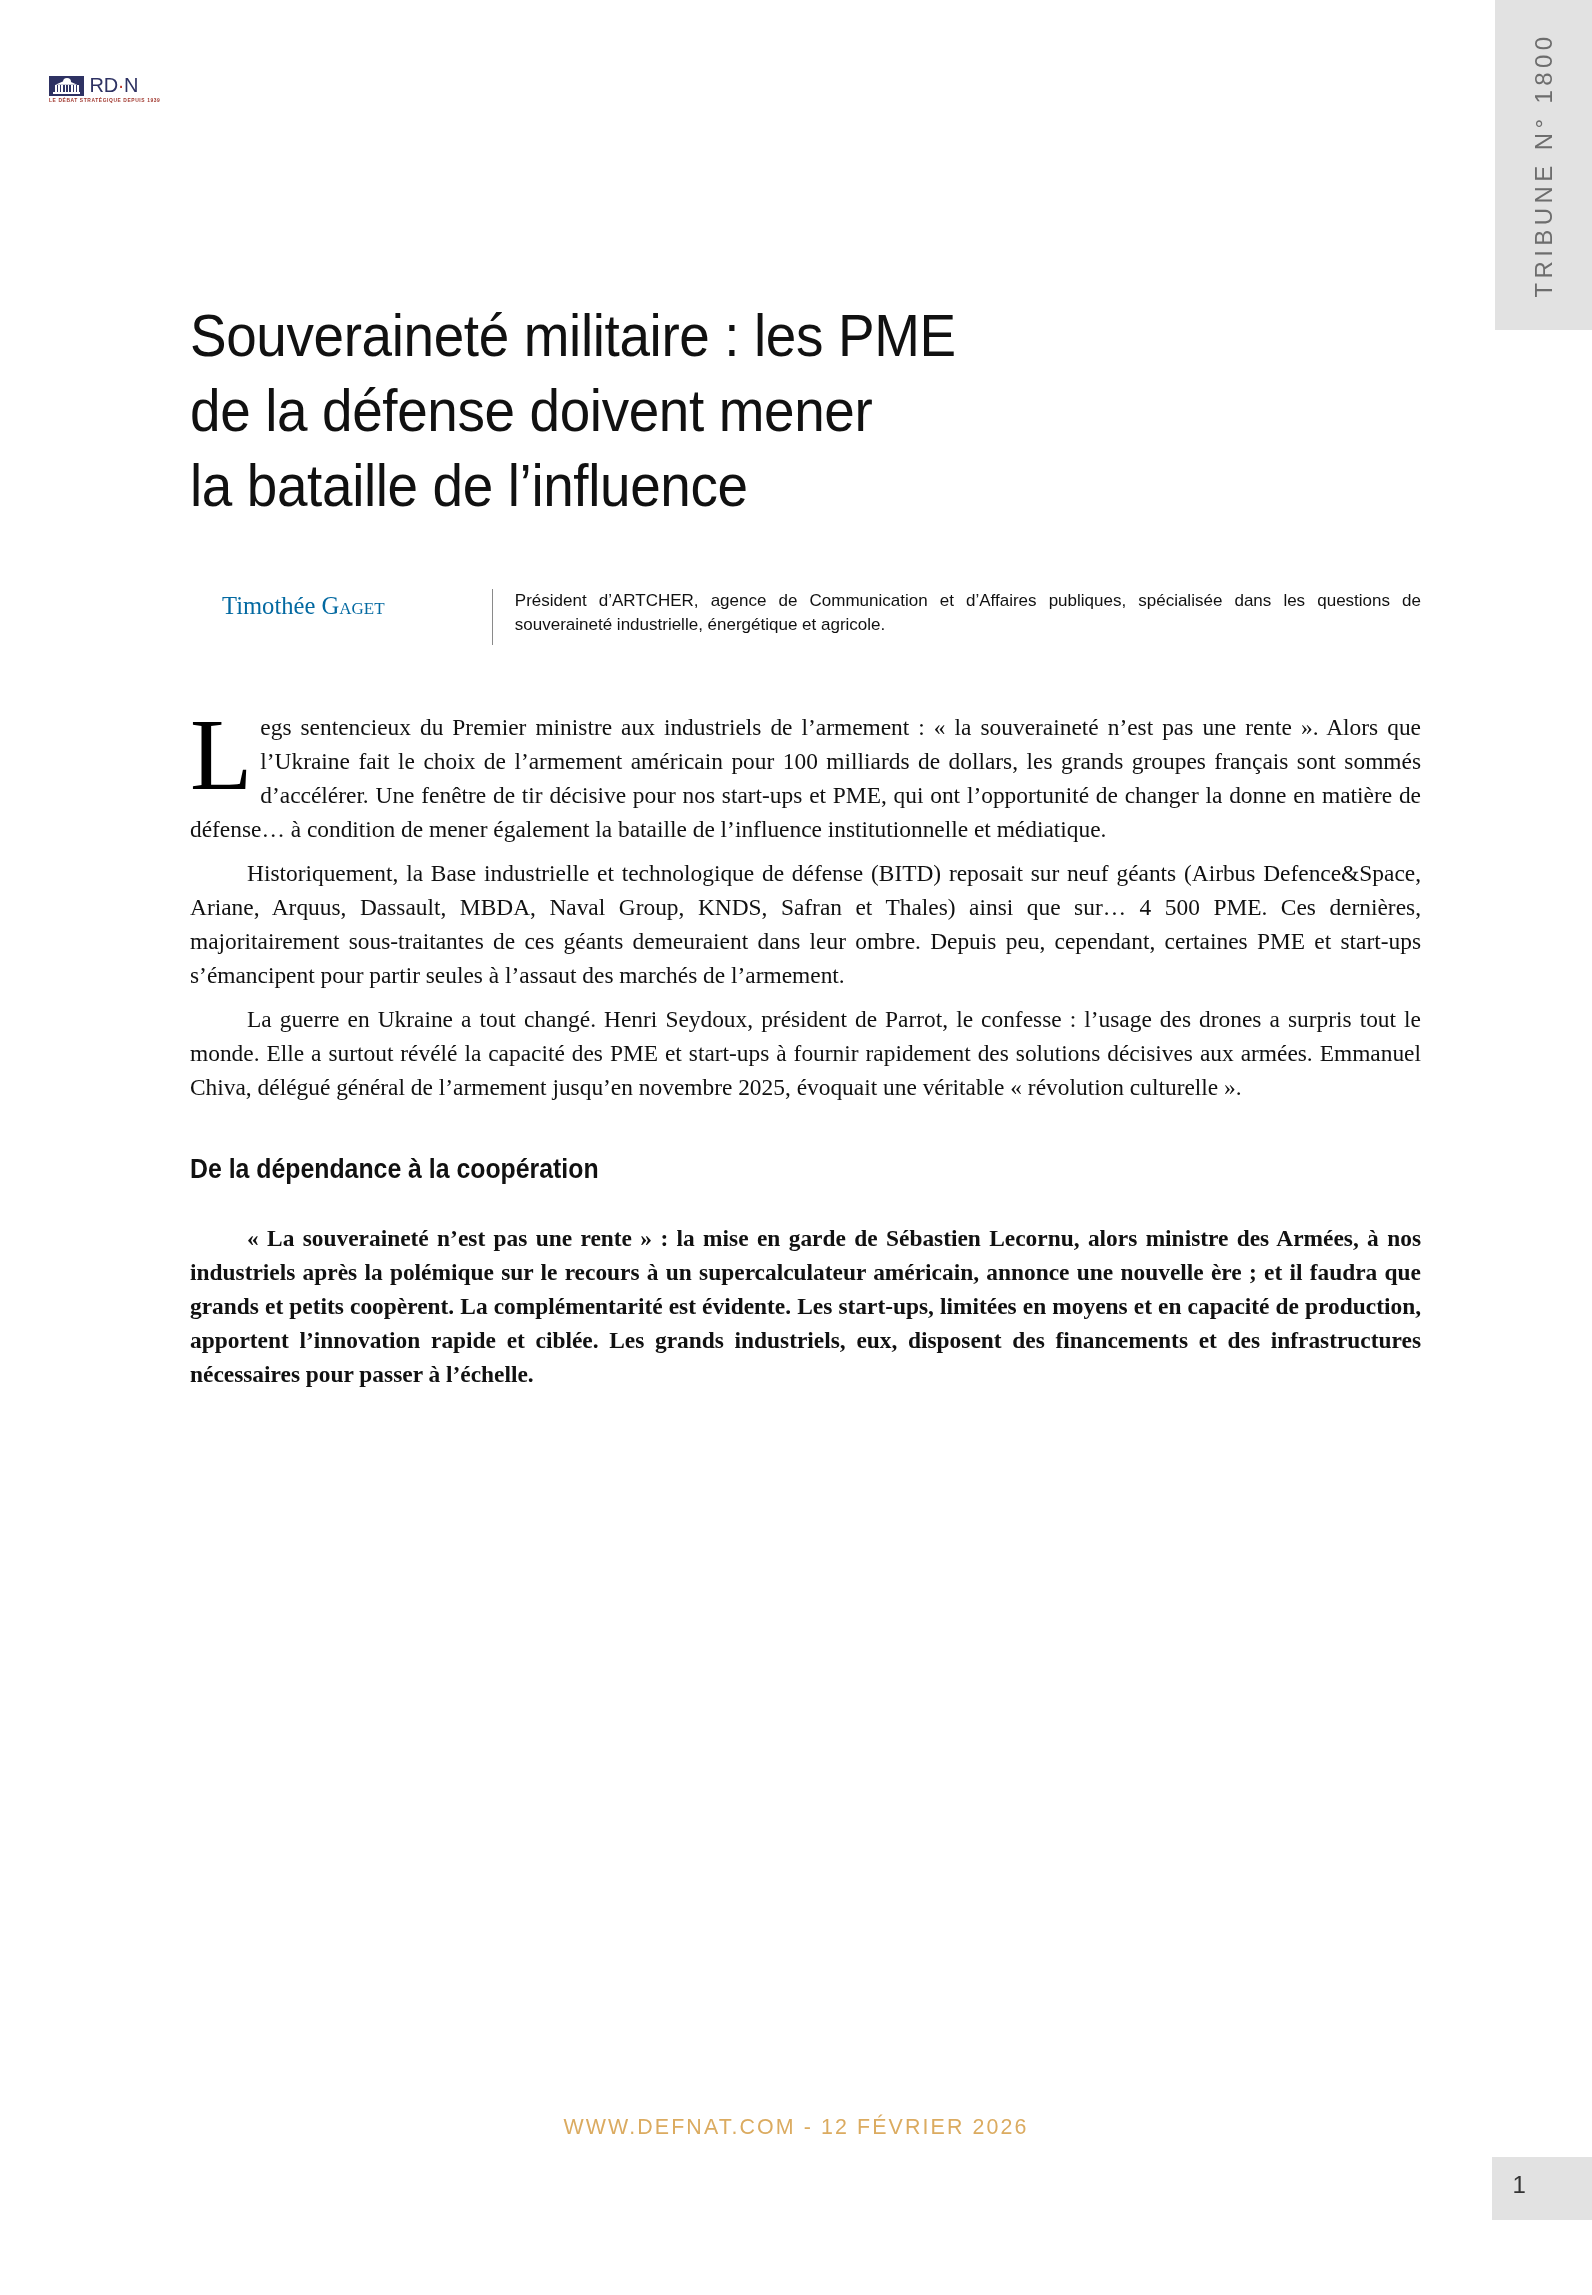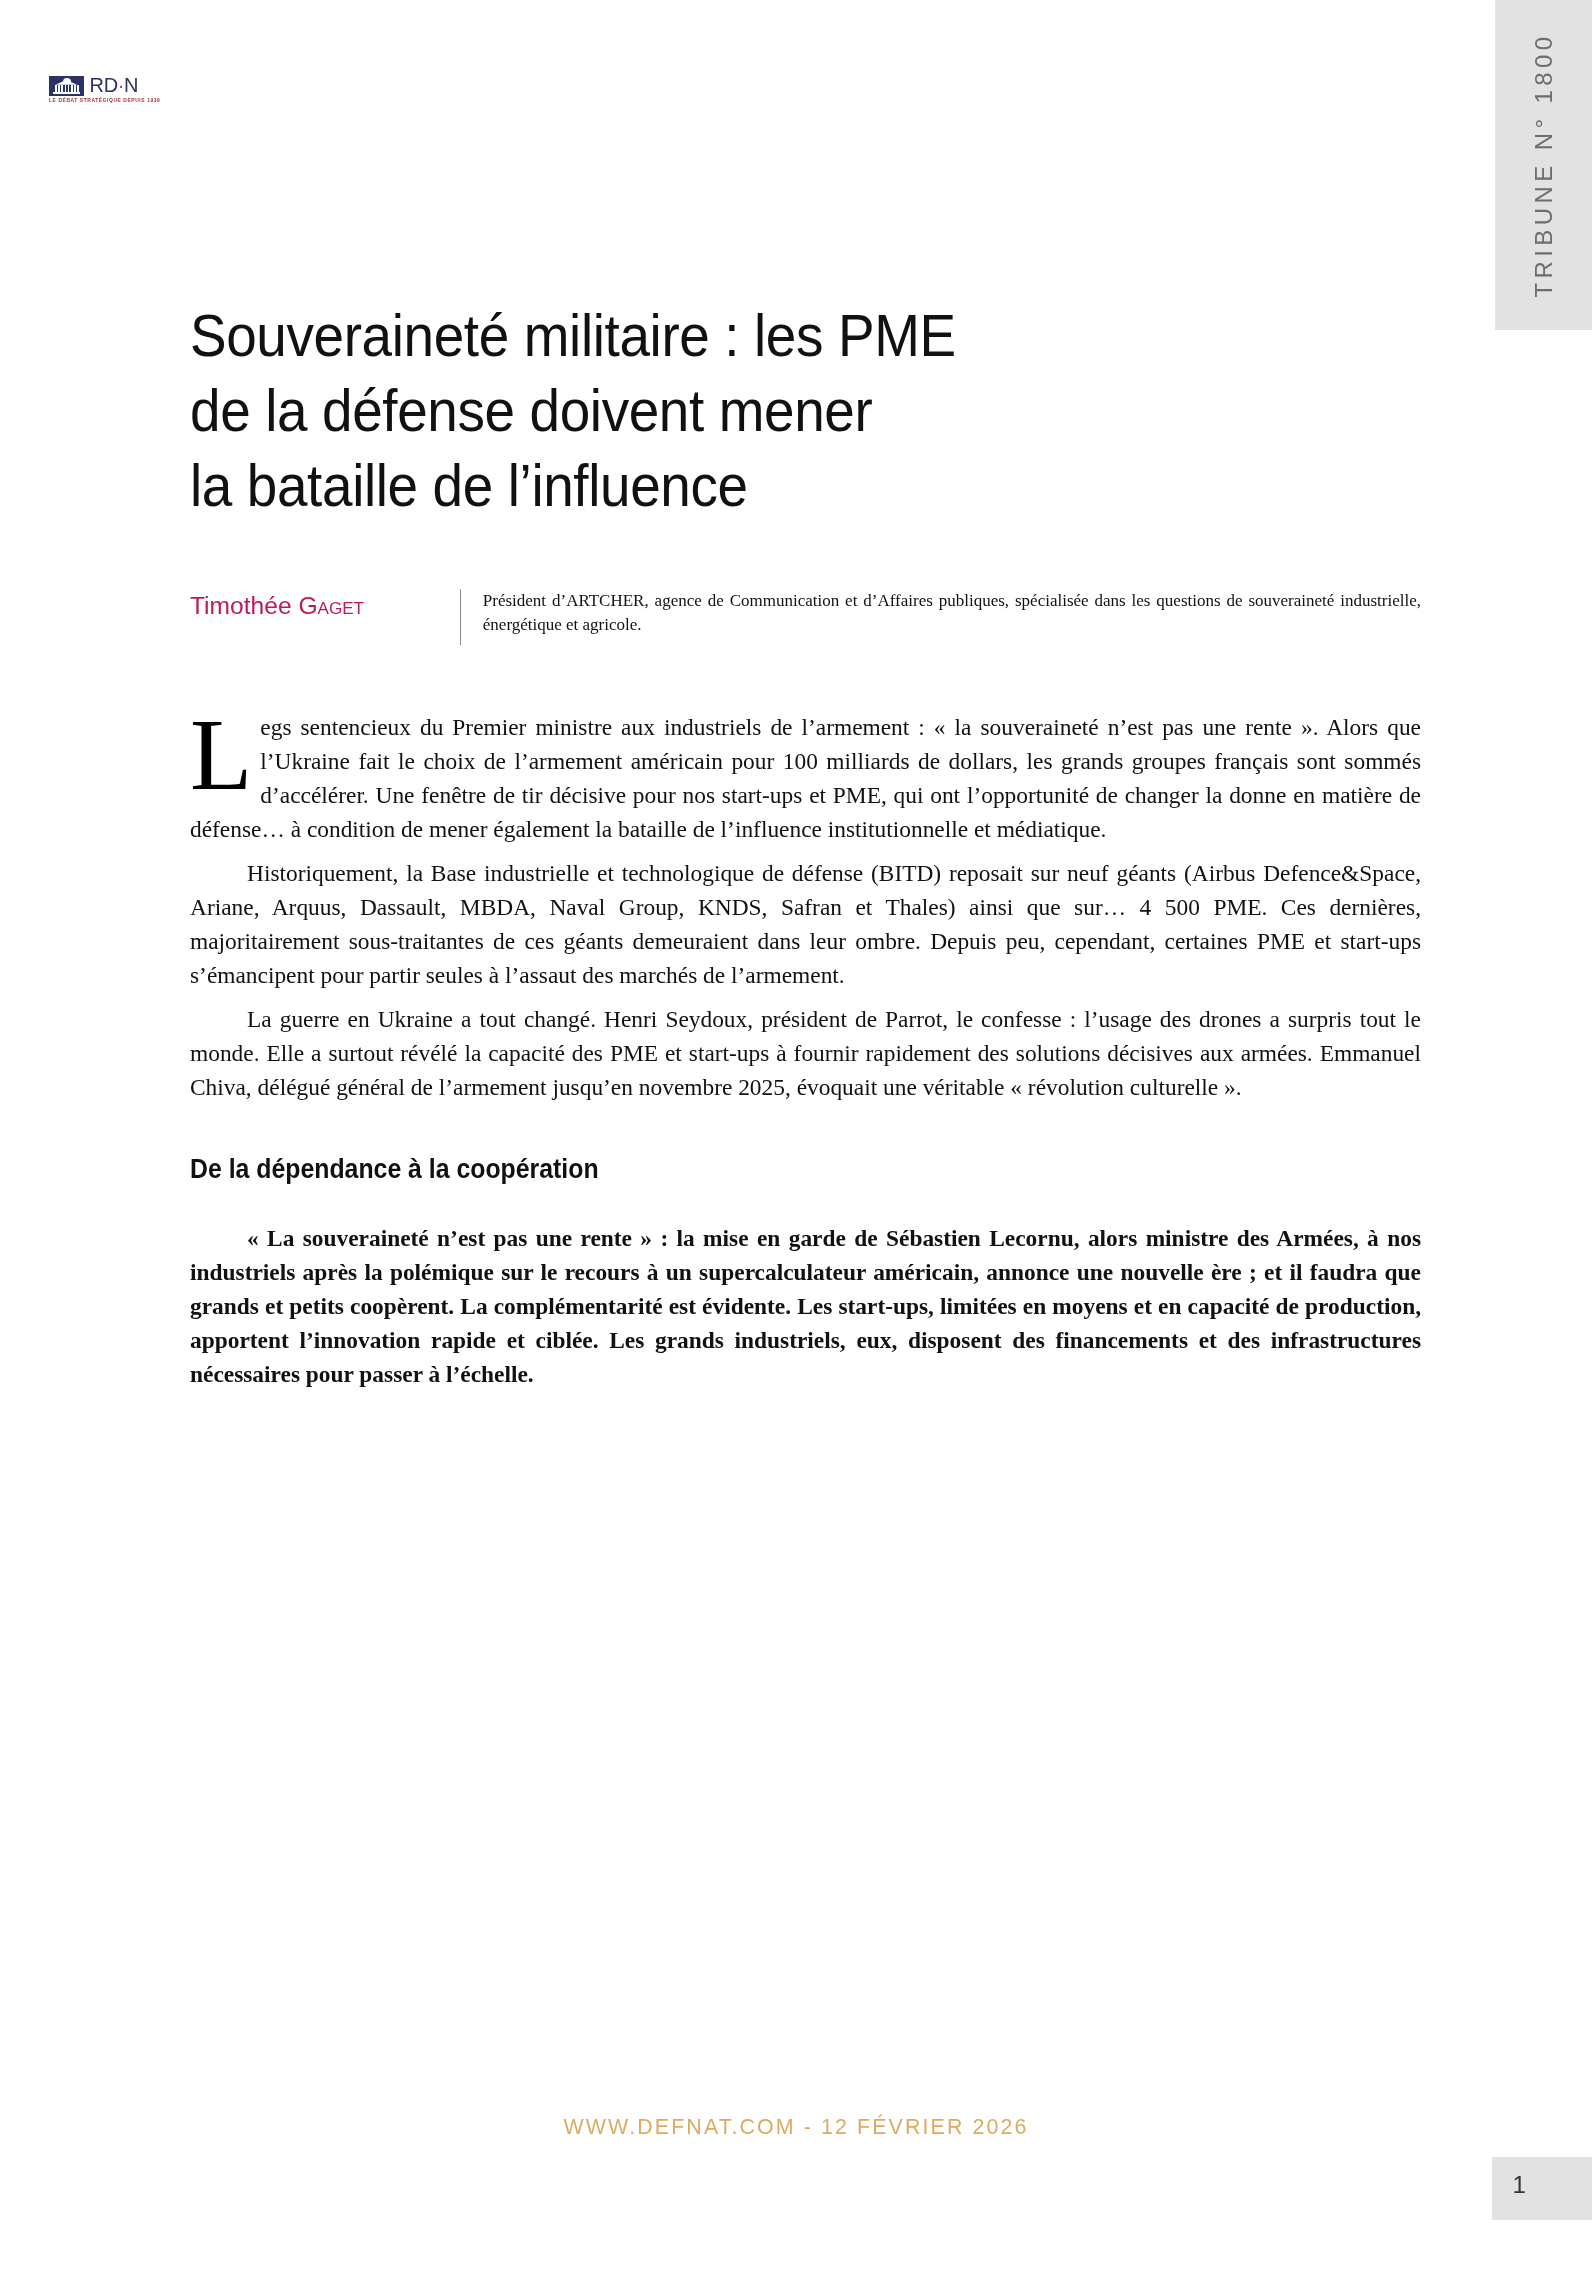--- a/index.html
+++ b/index.html
@@ -142,41 +142,42 @@
 
   
   #byline {
     display: flex;
     align-items: flex-start;
     margin-top: 73px;
   }
   #byline .author {
     width: 270px;
     flex: 0 0 270px;
-    font-family: Liberation Sans, sans-serif;
+    font-family: Liberation Serif, serif;
     font-size: 24.6px;
     line-height: 27px;
-    color: #be185d;
+    color: #0369a1;
     padding-top: 3.2px;
+    margin-left: 32px;
   }
   #byline .author .sc {
     font-variant: small-caps;
     font-size: 24.6px;
   }
   #byline .rule {
     width: 0.8px;
     align-self: stretch;
     min-height: 56px;
     background: #8a8a8a;
     flex: 0 0 0.8px;
     margin-right: 22px;
   }
   #byline .bio {
     flex: 1 1 auto;
-    font-family: Liberation Serif, serif;
+    font-family: Liberation Sans, sans-serif;
     font-size: 17px;
     line-height: 24px;
     color: #111;
     text-align: justify;
   }
 
   
   .body-p {
     font-family: "Liberation Serif", serif;
     font-size: 23.4px;

